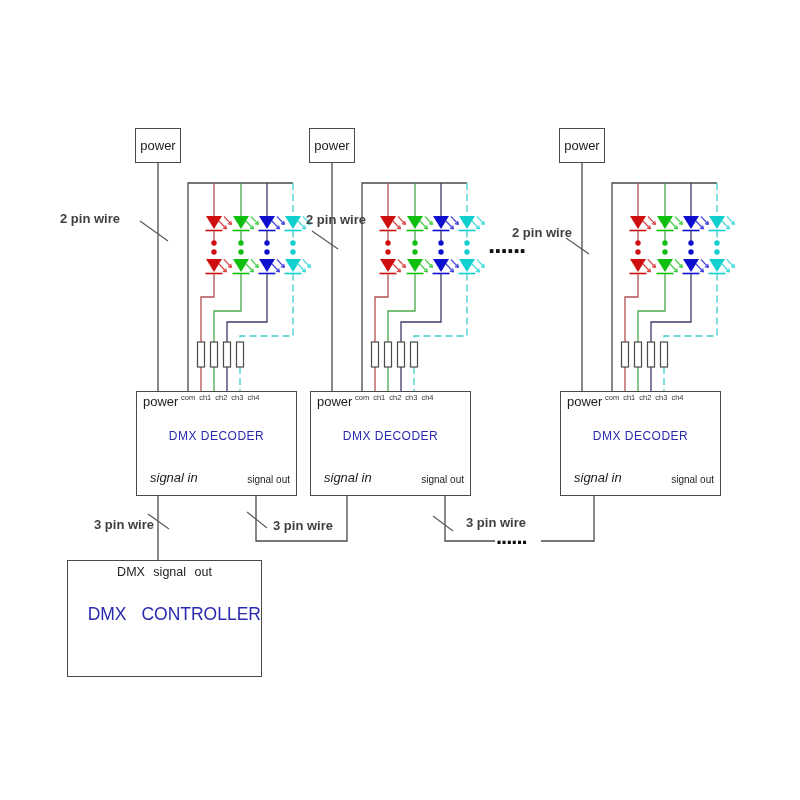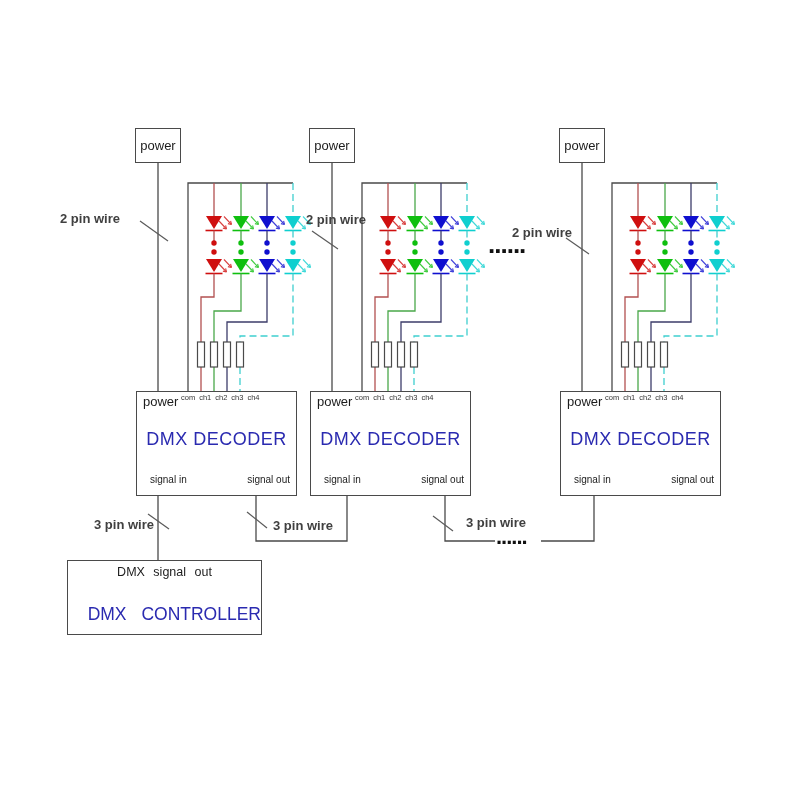--- a/index.html
+++ b/index.html
@@ -6,25 +6,25 @@
   #stage{position:relative;width:800px;height:800px;background:#ffffff;overflow:hidden;
          font-family:"Liberation Sans",sans-serif;color:#1c1c1c;}
   #wiring{position:absolute;left:0;top:0;}
   .box{position:absolute;border:1px solid #4a4a4a;background:#ffffff;box-sizing:border-box;}
   .lbl{position:absolute;white-space:nowrap;}
   .power-box{width:46px;height:35px;display:flex;align-items:center;justify-content:center;
              font-size:13px;}
   .decoder{width:161px;height:105px;}
   .dec-power{left:6px;top:2px;font-size:13px;}
   .dec-terms{position:absolute;left:44px;top:1px;display:flex;gap:4px;font-size:7.5px;color:#333;}
-  .dec-title{position:absolute;left:0;right:0;top:37px;text-align:center;font-size:18px;
+  .dec-title{position:absolute;left:0;right:0;top:37px;text-align:center;font-size:12px;
              letter-spacing:.5px;color:#2a2ab0;}
-  .dec-in{left:13px;bottom:10px;font-size:10px;}
+  .dec-in{left:13px;bottom:10px;font-size:13px;font-style:italic;}
   .dec-out{right:6px;bottom:10px;font-size:10px;}
-  .controller{width:195px;height:75px;}
+  .controller{width:195px;height:117px;}
   .ctrl-top{position:absolute;left:0;right:0;top:4px;text-align:center;font-size:12.5px;word-spacing:5px;}
   .ctrl-title{position:absolute;left:0;right:0;top:43px;text-align:right;font-size:17.5px;
               word-spacing:10px;color:#2a2ab0;}
   .wire-lbl{font-size:13px;color:#404040;font-weight:bold;}
   .dots{font-weight:bold;color:#111;letter-spacing:-1px;line-height:1;}
   .dots-led{font-size:26px;}
   .dots-sig{font-size:22px;}
   
   .w{stroke:#4a4a4a;stroke-width:1.3;fill:none;}
   .cw{stroke:currentColor;stroke-width:1.3;fill:none;}

